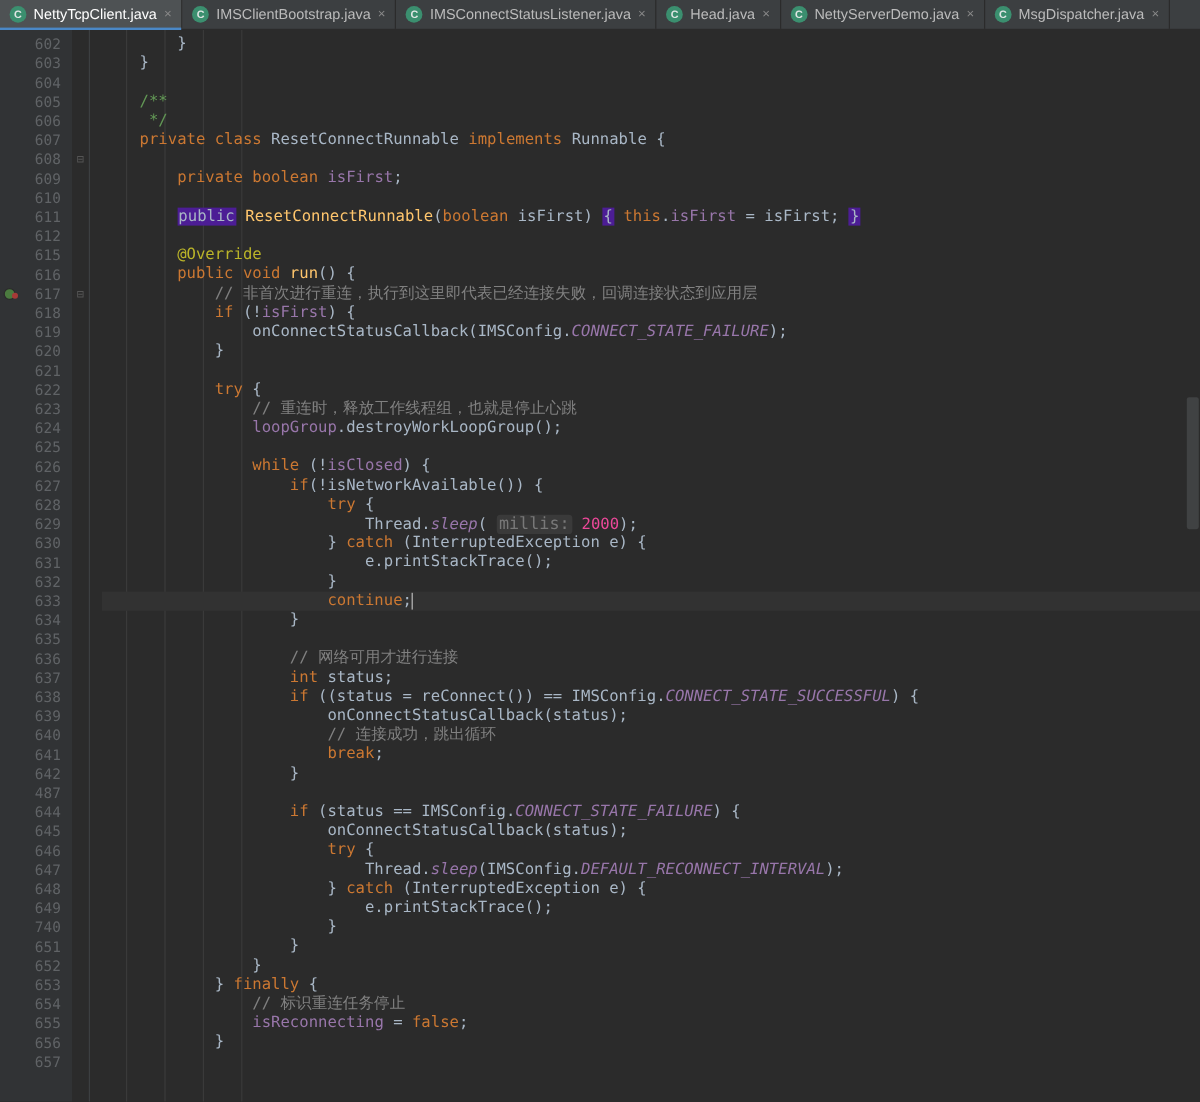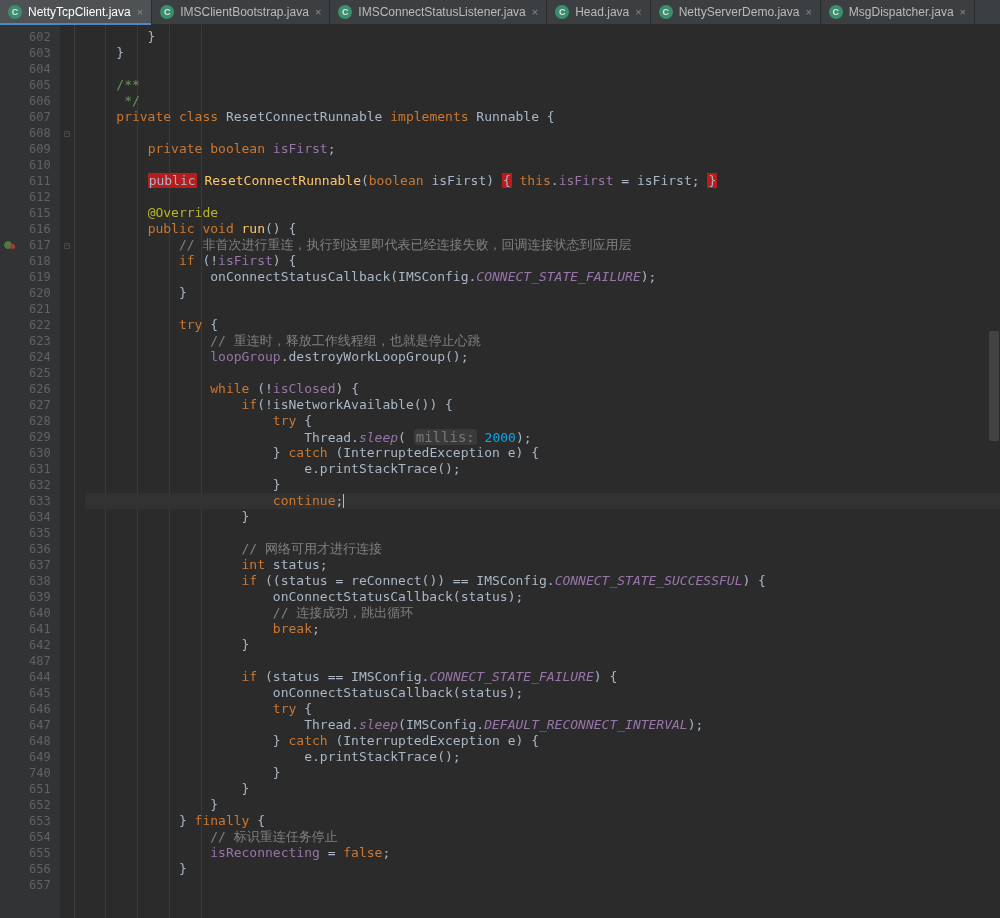--- a/index.html
+++ b/index.html
@@ -116,30 +116,30 @@
   .caret-line {
     position: absolute;
     left: 0;
     right: 0;
     height: 16px;
     background: #323232;
     z-index: 0;
   }
   .code-line > span { position: relative; z-index: 1; }
   .kw   { color: #cc7832; }
-  .num  { color: #0ea5e9; }
+  .num  { color: #ec4899; }
   .cmt  { color: #808080; }
   .doc  { color: #629755; font-style: normal; }
   .ann  { color: #bbb529; }
   .fld  { color: #9876aa; }
   .stat { color: #9876aa; font-style: italic; }
   .mth  { color: #ffc66d; }
   .plain{ color: #a9b7c6; }
   .hint { color: #787878; background: #3a3a3a; padding: 0 2px; border-radius: 3px; font-size: 14px;}
-  .hlbox { background: #b91c1c; padding: 0 1px; }
+  .hlbox { background: #4c1d95; padding: 0 1px; }
   .override-marker {
     position: absolute;
     left: 3px;
     top: 3px;
     width: 10px;
     height: 10px;
     border-radius: 50%;
     background: #4b7b3f;
     border: 1px solid #2b2b2b;
     box-sizing: border-box;

